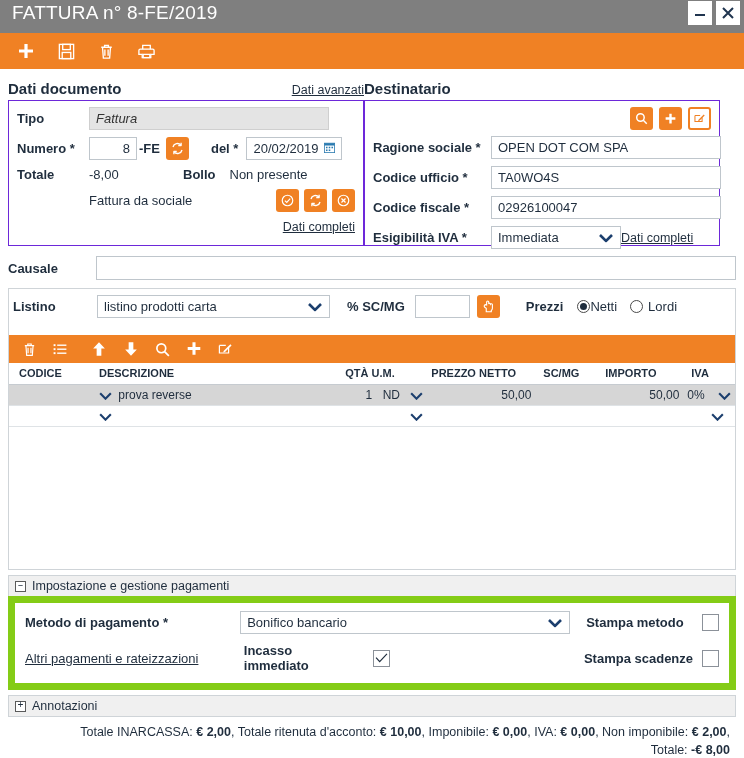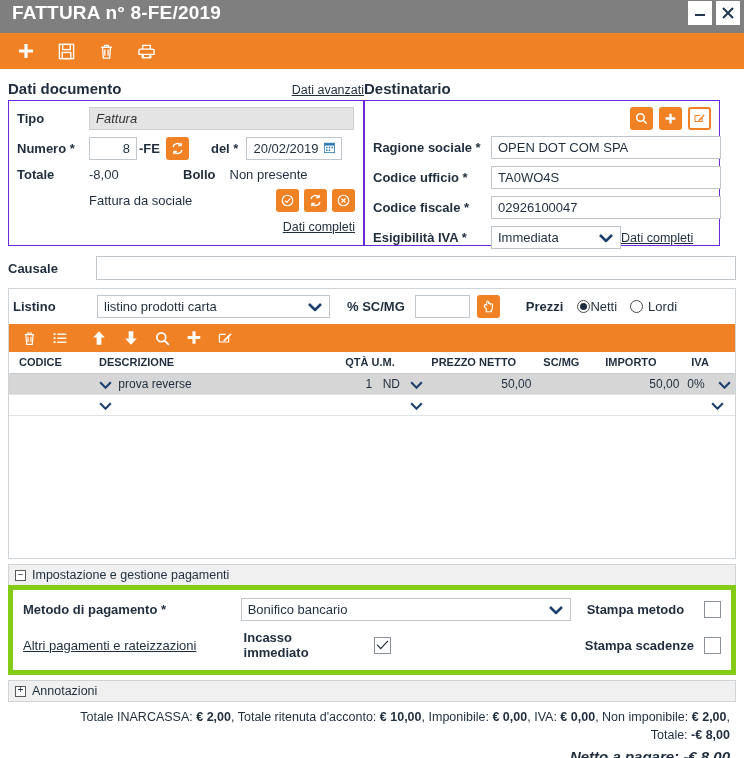--- a/index.html
+++ b/index.html
@@ -10,21 +10,21 @@
     font-family: "Liberation Sans", sans-serif;
     font-size: 13px;
     color: #1f2d3d;
     overflow: hidden;
   }
   .app { width: 744px; height: 758px; position: relative; }
 
   
   .titlebar {
     height: 33px; background: #7f7f7f; color: #ffffff;
-    display: flex; align-items: center; padding: 0 4px 8px 12px; font-weight: bold;
+    display: flex; align-items: center; padding: 0 4px 8px 12px;
   }
   .titlebar .title { font-size: 19px; letter-spacing: .2px; flex: 1; white-space: nowrap; }
   .winbtns { display: flex; gap: 4px; align-items: center; }
   .winbtn {
     width: 24px; height: 24px; background: #ffffff;
     display: flex; align-items: center; justify-content: center;
     color: #20354f;
   }
   .winbtn svg { display: block; }
 
@@ -91,21 +91,21 @@
   
   .sechead {
     background: #f0f0f0; border: 1px solid #cfd4d8; border-bottom: none;
     padding: 3px 6px; font-size: 12.5px; display: flex; align-items: center; gap: 6px;
   }
   .expander {
     width: 11px; height: 11px; border: 1px solid #5a5a5a; background: #fff;
     display: inline-flex; align-items: center; justify-content: center;
     font-size: 10px; line-height: 1; color: #1f2d3d; font-family: "Liberation Mono", monospace;
   }
-  .secbody { border: 5px solid #84cc16; padding: 8px 10px 10px 10px; }
+  .secbody { border: 7px solid #84cc16; padding: 8px 10px 10px 10px; }
 
   .chk {
     width: 17px; height: 17px; border: 1px solid #8b9199; background: #fff;
     display: inline-flex; align-items: center; justify-content: center; color: #1f2d3d;
   }
 
   .radio { width: 13px; height: 13px; border: 1.5px solid #4a4a4a; border-radius: 50%;
            display: inline-flex; align-items: center; justify-content: center; }
   .radio .dot { width: 7px; height: 7px; border-radius: 50%; background: #1f2d3d; }
 
@@ -167,21 +167,21 @@
   <div class="cols">
 
     <div class="col" style="width:356px">
       <div class="colhead">
         <h2>Dati documento</h2>
         <span class="link" style="font-size:12.5px">Dati avanzati</span>
       </div>
       <div class="panel" style="height:146px">
         <div class="docgrid">
           <div class="lbl">Tipo</div>
-          <div class="inp disabled" style="width:265px; display:flex; align-items:center">Fattura</div>
+          <div class="inp disabled" style="width:240px; display:flex; align-items:center">Fattura</div>
 
           <div class="lbl">Numero *</div>
           <div class="row" style="gap:0">
             <div class="inp ta-r" style="width:48px; display:flex; align-items:center; justify-content:flex-end">8</div>
             <span class="lbl" style="margin:0 6px 0 2px">-FE</span>
             <span class="orangebtn">
               <svg width="15" height="15" viewBox="0 0 20 20" fill="none" stroke="#fff" stroke-width="1.8">
                 <path d="M4 8 a6 6 0 0 1 10.5 -2.5 M16 12 a6 6 0 0 1 -10.5 2.5"></path>
                 <path d="M14.8 2.2 L14.8 6 L11 6 M5.2 17.8 L5.2 14 L9 14" stroke-linejoin="round"></path>
               </svg>
@@ -293,21 +293,21 @@
       </div>
     </div>
   </div>
 
   <div class="stripe row" style="margin-top:6px">
     <span class="lbl" style="width:88px">Causale</span>
     <span class="inp" style="flex:1; height:24px; display:flex; align-items:center"></span>
   </div>
 
   <div style="margin:4px 8px 0 8px; border:1px solid #cfd4d8;">
-    <div class="row" style="padding:6px 6px 6px 4px">
+    <div class="row" style="padding:6px 6px 17px 4px">
       <span class="lbl" style="width:84px">Listino</span>
       <span class="selwrap">
         <span class="inp" style="width:233px; display:flex; align-items:center; padding-right:24px">listino prodotti carta</span>
         <span class="chev">
           <svg width="14" height="9" viewBox="0 0 14 9">
               <path d="M1 1.5 L7 7.5 L13 1.5" stroke="#1c3f6e" stroke-width="2.6" fill="none"></path>
             </svg>
         </span>
       </span>
       <span class="lbl" style="margin-left:17px">% SC/MG</span>

